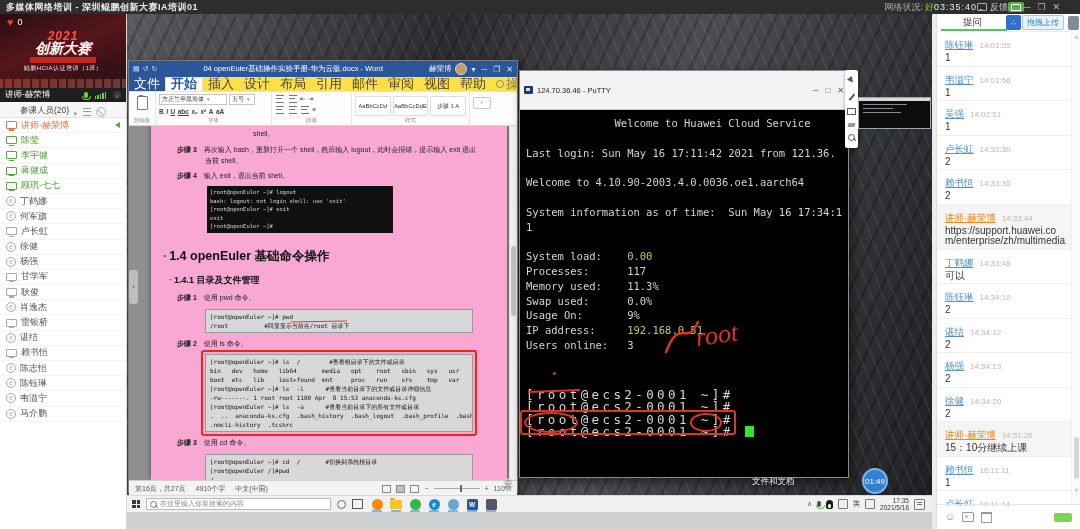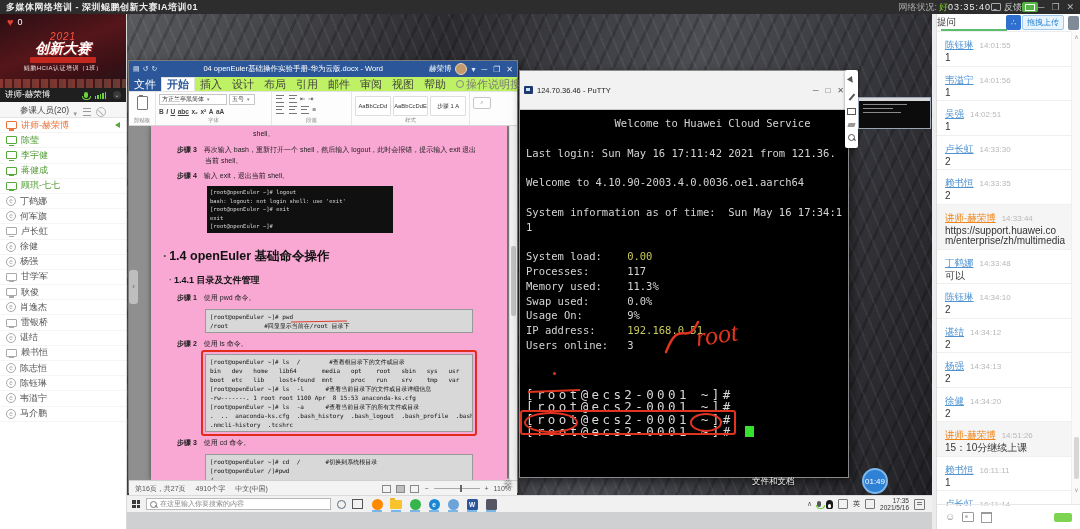--- a/index.html
+++ b/index.html
@@ -3,38 +3,38 @@
 <meta charset="utf-8">
 <style>
   html,body{margin:0;padding:0;background:#222;}
   #app{position:relative;width:1080px;height:529px;background:#ececec;overflow:hidden;
        font-family:"Liberation Sans",sans-serif;-webkit-font-smoothing:antialiased;}
   .abs{position:absolute;}
 
   
   #topbar{left:0;top:0;width:1080px;height:14px;background:#2d2d2d;color:#ddd;display:flex;align-items:center;font-size:9px;}
   #tb-title{margin-left:6px;color:#eee;font-weight:bold;letter-spacing:.5px;}
-  #tb-right{margin-left:auto;display:flex;align-items:center;margin-right:6px;}
+  #tb-right{margin-left:auto;display:flex;align-items:center;margin-right:20px;}
   #tb-net{color:#aaa;} #tb-net b{color:#7ed321;font-weight:normal;margin-left:2px;}
   #tb-timer{color:#eee;letter-spacing:1px;}
   .tb-feedback{display:flex;align-items:center;gap:3px;color:#ccc;cursor:default;}
   .bubble{width:8px;height:6px;border:1px solid #aaa;border-radius:1px;position:relative;}
   .bubble::after{content:"";position:absolute;left:1px;bottom:-3px;border:2px solid transparent;border-top-color:#aaa;}
   .tb-share{width:16px;height:10px;background:#53b543;border-radius:2px;display:flex;align-items:center;justify-content:center;}
   .tb-share i{display:block;width:8px;height:5px;border:1px solid #fff;}
   .winctl{display:flex;gap:7px;color:#bbb;font-size:9px;}
   .winctl span{cursor:default;line-height:14px;}
 
   
   #left{left:0;top:14px;width:127px;height:515px;background:#fff;border-right:1px solid #d9d9d9;box-sizing:border-box;}
   #poster{position:relative;height:74px;background:linear-gradient(160deg,#2b0e13 0%,#55161a 45%,#3a1015 75%,#24151c 100%);overflow:hidden;color:#fff;}
   #poster .heart-row{position:absolute;left:7px;top:3px;display:flex;align-items:center;gap:4px;font-size:9px;color:#fff;}
   #poster .heart{color:#e8402e;font-size:11px;line-height:10px;}
   .poster-mid{position:absolute;left:0;right:0;top:18px;text-align:center;}
-  .poster-year{font-size:10px;font-weight:normal;font-style:italic;color:#ff5340;letter-spacing:1px;display:block;line-height:9px;}
+  .poster-year{font-size:12px;font-weight:bold;font-style:italic;color:#ff5340;letter-spacing:1px;display:block;line-height:9px;}
   .poster-title{font-size:14px;font-weight:bold;font-style:italic;color:#fff;text-shadow:1px 1px 0 #a22;line-height:14px;display:block;}
   .poster-band{margin:2px auto 1px;width:66px;height:6px;background:#c3271d;border-radius:1px;}
   .poster-sub{font-size:6px;color:#e9dede;display:block;letter-spacing:.5px;}
   .poster-skyline{position:absolute;left:0;right:0;bottom:0;height:9px;
      background:repeating-linear-gradient(90deg,rgba(255,120,90,.45) 0 3px,rgba(120,40,40,.25) 3px 5px,rgba(255,160,120,.35) 5px 9px);
      opacity:.8;}
   #speakerbar{height:14px;background:#1f1f1f;display:flex;align-items:center;padding:0 5px;gap:3px;}
   #speakerbar .sname{color:#fff;font-size:8.5px;}
   .mic{width:4px;height:6px;background:#6fcf3f;border-radius:2px;position:relative;margin-left:auto;}
   .mic::after{content:"";position:absolute;left:-1.5px;top:4px;width:7px;height:3px;border:1px solid #6fcf3f;border-top:none;border-radius:0 0 4px 4px;}
@@ -72,21 +72,21 @@
     font-size:8px;display:flex;align-items:center;justify-content:center;box-sizing:border-box;}
   .edge-handle{width:9px;height:34px;background:rgba(230,230,230,.55);color:#666;font-size:8px;line-height:34px;text-align:center;border-radius:3px;}
 
   
   #word{left:1px;top:46px;width:390px;height:433px;background:#fff;border:1px solid #7b7b7b;box-shadow:2px 3px 8px rgba(0,0,0,.5);box-sizing:border-box;}
   #w-title{height:16px;background:#2b579a;color:#fff;display:flex;align-items:center;font-size:7.5px;padding:0 4px;gap:4px;}
   #w-title .qat{display:flex;gap:3px;font-size:7px;color:#d8e2f3;}
   #w-title .t{flex:1;text-align:center;white-space:nowrap;overflow:hidden;}
   .avatar{width:10px;height:10px;border-radius:50%;background:#c49a6c;border:1px solid #e6d2b8;}
   #w-title .wc{display:flex;gap:6px;font-size:8px;color:#dce6f5;}
-  #w-tabs{height:14px;display:flex;align-items:stretch;font-size:11px;color:#444;border-bottom:1px solid #e3e3e3;background:#bef264;}
+  #w-tabs{height:14px;display:flex;align-items:stretch;font-size:13px;color:#444;border-bottom:1px solid #e3e3e3;background:#fde047;}
   .wtab{padding:0 5px;display:flex;align-items:center;white-space:nowrap;}
   .wtab.file{background:#2b579a;color:#fff;}
   .wtab.active{color:#2b579a;border:1px solid #e0e0e0;border-bottom:1px solid #fff;background:#fff;font-weight:bold;}
   .wtab.tellme{color:#777;}
   .bulb{width:6px;height:6px;border:1px solid #888;border-radius:50%;margin-right:2px;}
   #w-share{margin-left:auto;display:flex;align-items:center;gap:3px;padding-right:5px;color:#444;}
   .person{width:6px;height:6px;border-radius:50%;border:1px solid #666;position:relative;}
   .person::after{content:"";position:absolute;left:-2px;top:6px;width:9px;height:4px;border:1px solid #666;border-bottom:none;border-radius:4px 4px 0 0;}
   #w-ribbon{height:33px;display:flex;background:#fdfdfd;border-bottom:1px solid #d6d6d6;font-size:6px;color:#555;}
   .rgroup{position:relative;border-right:1px solid #e6e6e6;padding:2px 3px 8px;box-sizing:border-box;}
@@ -181,21 +181,21 @@
   .penguin{width:7px;height:9px;background:#1a1a1a;border-radius:4px 4px 3px 3px;position:relative;}
   .penguin::after{content:"";position:absolute;left:2px;top:4px;width:3px;height:4px;background:#fff;border-radius:2px;}
   .chup{font-size:7px;color:#555;}
   #tray .clock{text-align:right;font-size:6.5px;line-height:7.5px;color:#333;}
   .notif{width:9px;height:9px;border:1px solid #777;border-radius:1px;position:relative;}
   .notif::after{content:"";position:absolute;left:1.5px;top:2px;width:5px;height:1px;background:#777;box-shadow:0 2px 0 #777;}
 
   
   #chat{left:936px;top:14px;width:144px;height:515px;background:#fff;border-left:1px solid #ddd;box-sizing:border-box;}
   #chat-head{position:relative;height:17px;border-bottom:1px solid #ededed;display:flex;align-items:center;}
-  #chat-tab{font-size:9.5px;color:#333;text-align:right;}
+  #chat-tab{font-size:9.5px;color:#333;margin-left:26px;text-align:right;}
   #chat-head .greenline{position:absolute;left:4px;bottom:0;width:66px;height:2px;background:#59bd6d;}
   #upload{position:absolute;right:16px;top:1px;display:flex;align-items:center;height:15px;}
   #upload .uic{width:15px;height:15px;background:#2f6fce;border-radius:2px;color:#fff;font-size:8px;display:flex;align-items:center;justify-content:center;}
   #upload .ulabel{height:13px;background:#e8f4fd;border:1px solid #9ec9ef;border-radius:2px;font-size:8px;color:#2f86d0;display:flex;align-items:center;padding:0 4px;margin-left:1px;}
   #corner-ic{position:absolute;right:1px;top:2px;width:11px;height:14px;background:#6b7785;border-radius:2px;opacity:.85;}
   #msgs{position:relative;height:474px;overflow:hidden;}
   .msg{padding:2px 14px 2px 8px;border-bottom:1px solid #f0f0f0;}
   .msg.instr{background:#f5f5f5;}
   .m-name{font-size:9.5px;color:#4f93d2;text-decoration:underline;}
   .msg.instr .m-name{color:#f0861a;}

